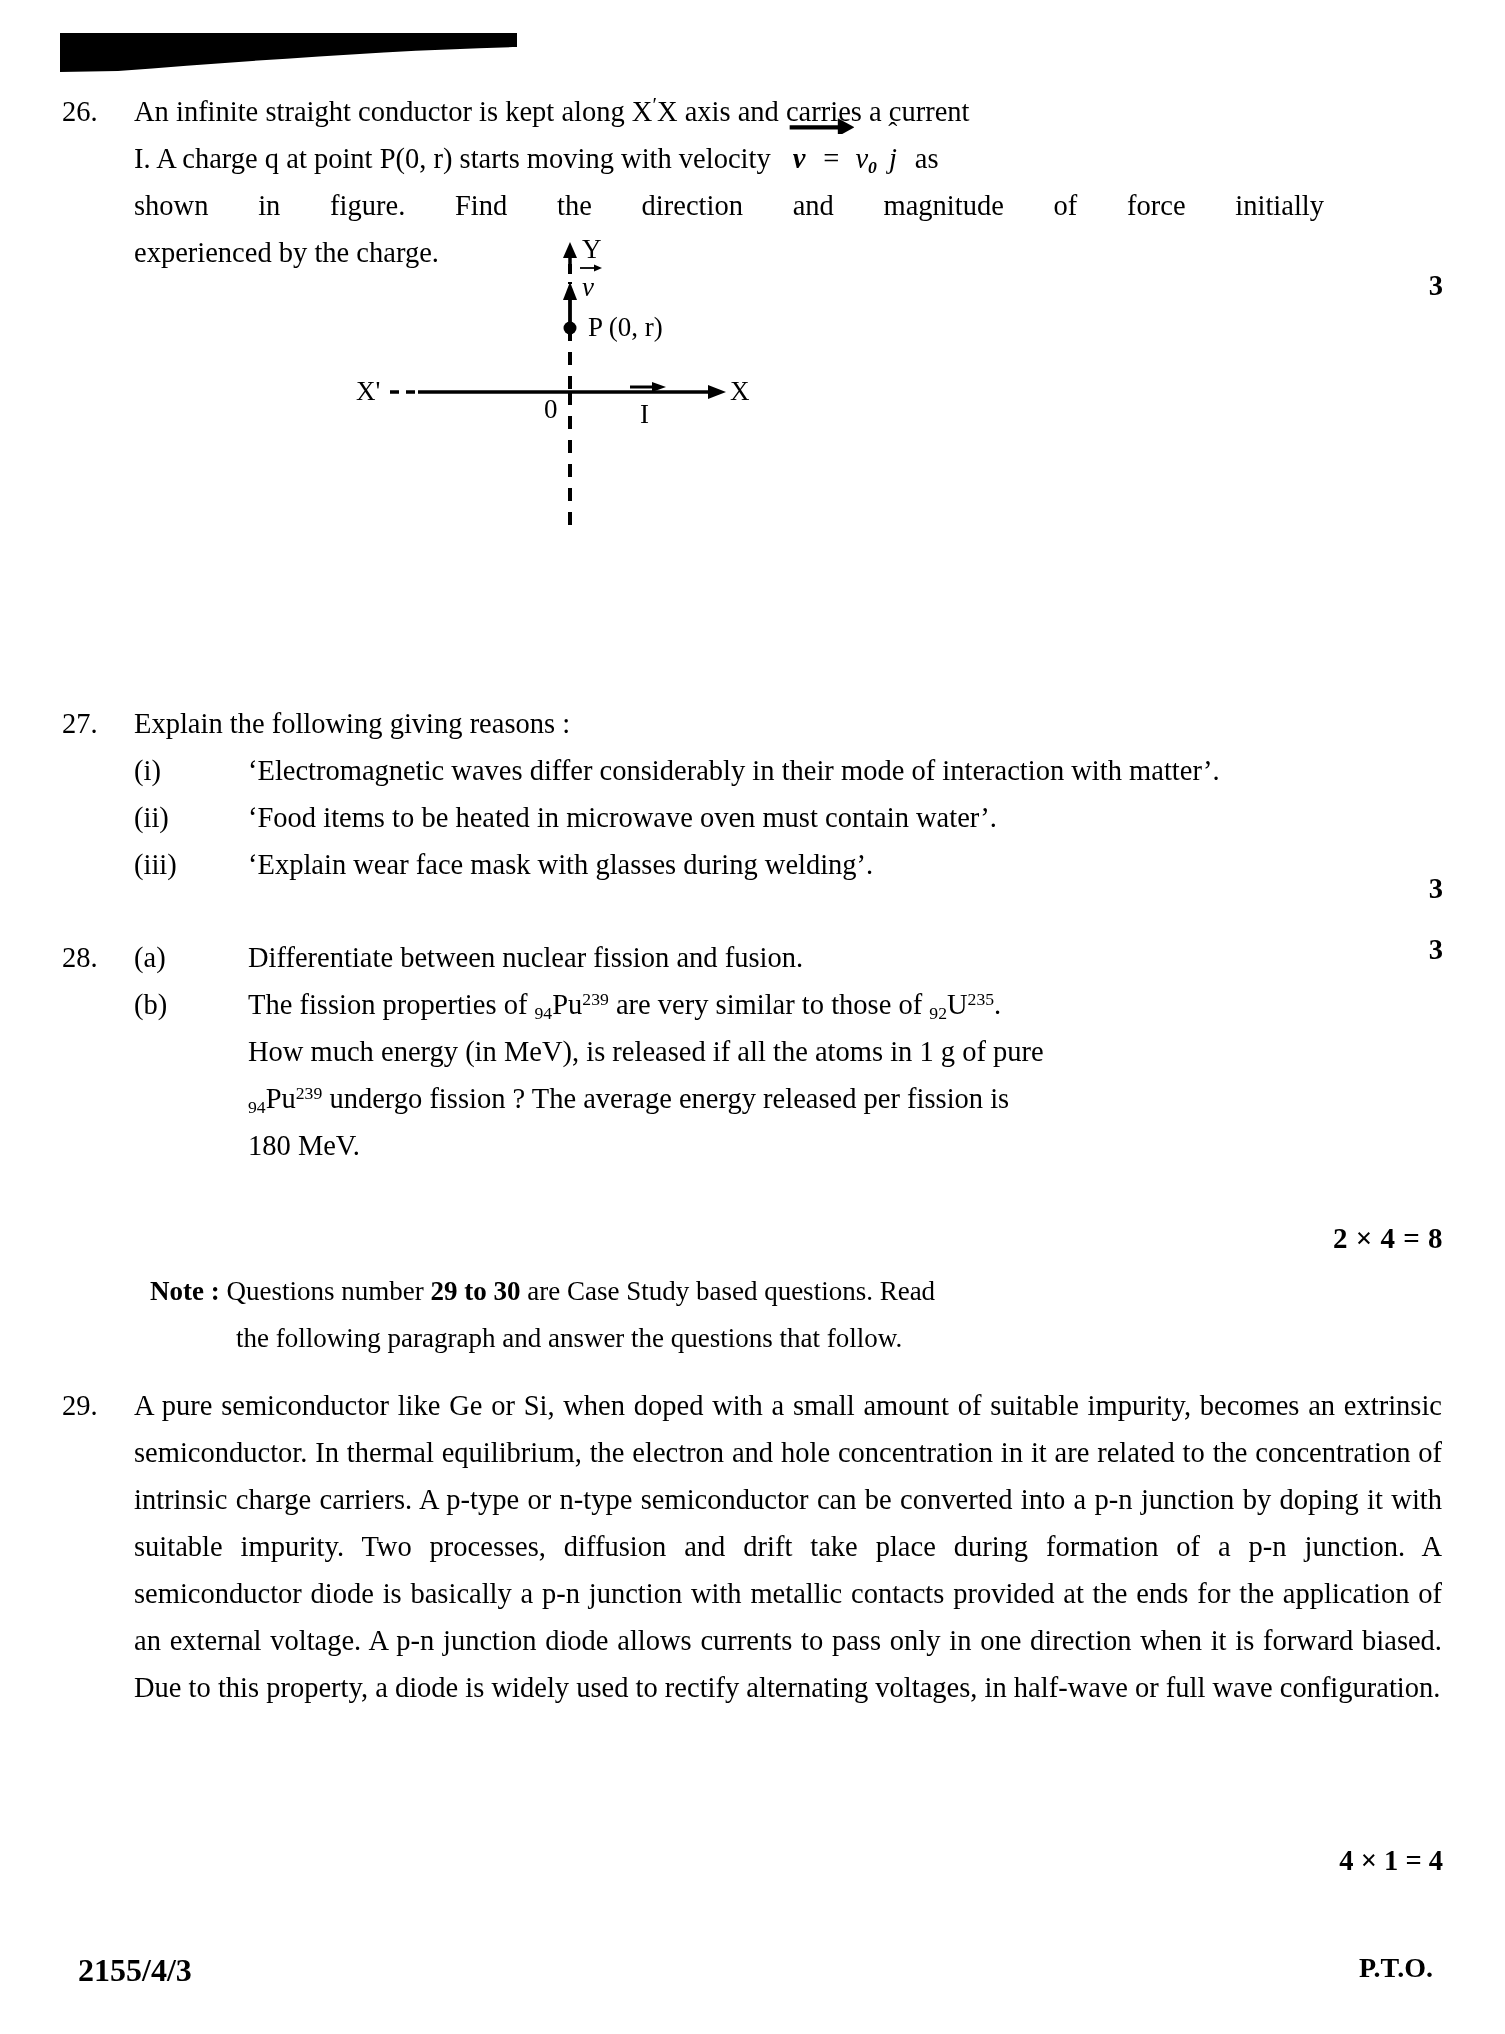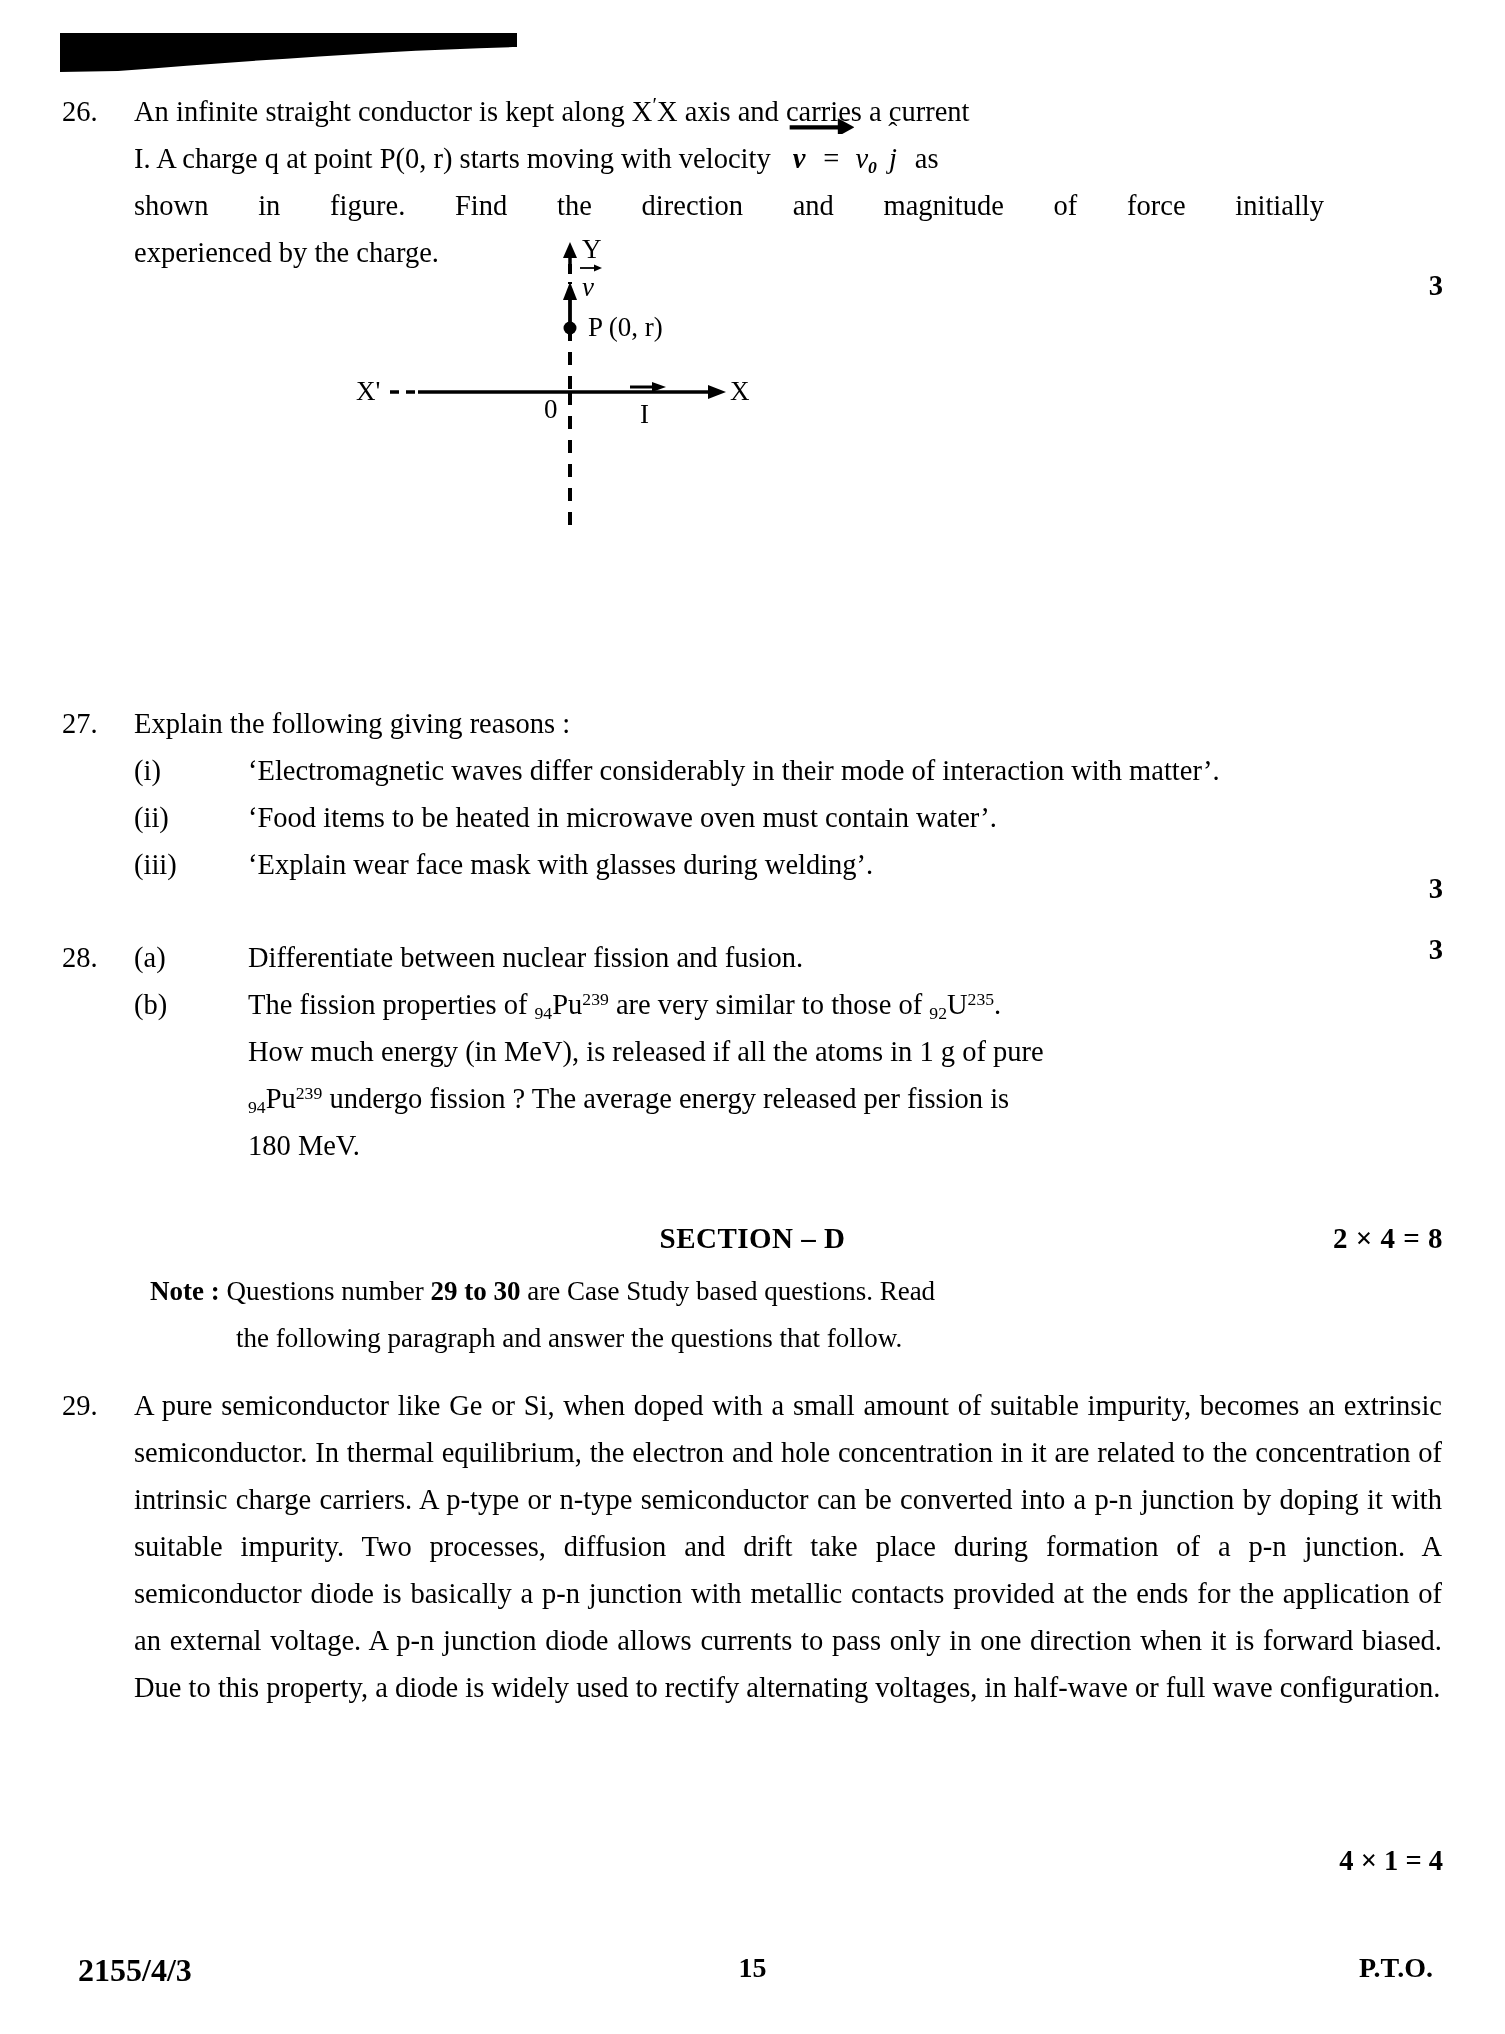--- a/index.html
+++ b/index.html
@@ -309,21 +309,20 @@
             <span><sub>94</sub><span>Pu</span><sup>239</sup></span>
             <span>undergo fission ? The average energy released per fission is</span>
           </div>
           <div>180 MeV.</div>
         </div>
       </div>
     </div>
   </div>
   <div class="marks" style="top:934px;">3</div>
 
-  <div class="section-head" style="left:0; right:0; top:1222px; text-align:center;">SECTION – D</div>
   <div class="section-head" style="left:auto; right:62px; top:1222px;">2 × 4 = 8</div>
 
   <div class="note-block" style="top:1268px;">
     <div>
       <b>Note :</b>
       <span>Questions number</span>
       <b>29 to 30</b>
       <span>are Case Study based questions. Read</span>
     </div>
     <div style="padding-left:86px;">the following paragraph and answer the questions that follow.</div>
@@ -332,17 +331,16 @@
   <div class="qblock" style="left:62px; top:1382px; width:1380px;">
     <div class="qnum">29.</div>
     <div class="qbody just" style="width:1308px;">
       <p>A pure semiconductor like Ge or Si, when doped with a small amount of suitable impurity, becomes an extrinsic semiconductor. In thermal equilibrium, the electron and hole concentration in it are related to the concentration of intrinsic charge carriers. A p-type or n-type semiconductor can be converted into a p-n junction by doping it with suitable impurity. Two processes, diffusion and drift take place during formation of a p-n junction. A semiconductor diode is basically a p-n junction with metallic contacts provided at the ends for the application of an external voltage. A p-n junction diode allows currents to pass only in one direction when it is forward biased. Due to this property, a diode is widely used to rectify alternating voltages, in half-wave or full wave configuration.</p>
     </div>
   </div>
   <div class="marks" style="top:1845px;">4 × 1 = 4</div>
 
   <div class="footer">
     <div class="footer-left">2155/4/3</div>
-    <div class="footer-center">15</div>
     <div class="footer-right">P.T.O.</div>
   </div>
 
 </div>
 
 </body></html>

